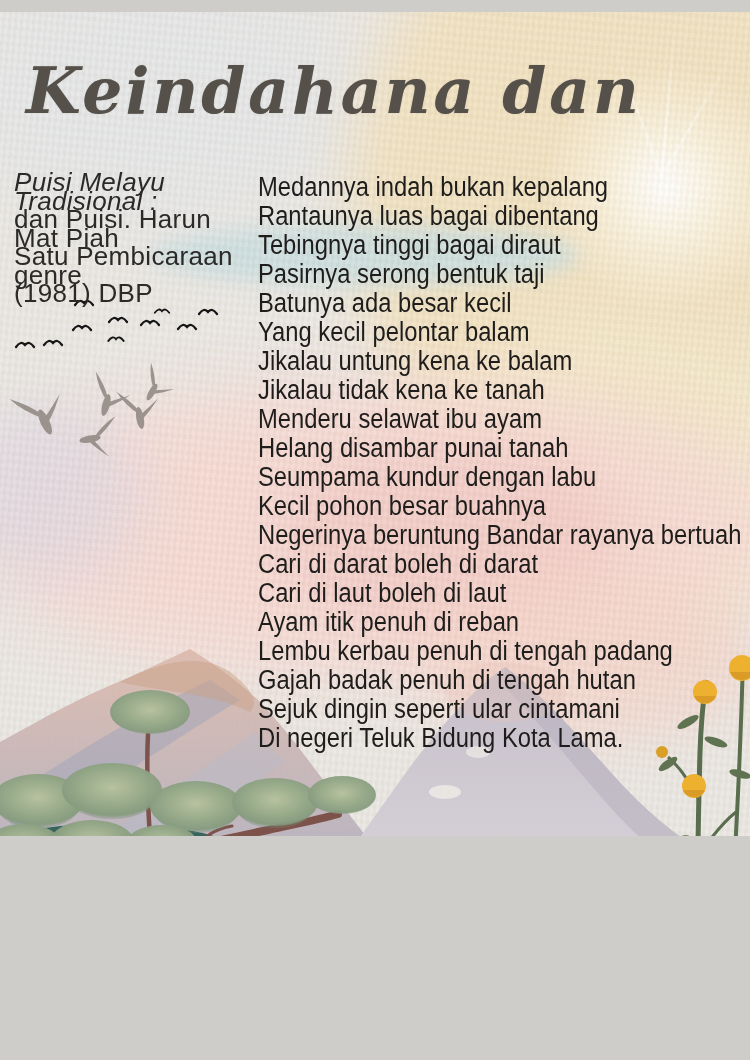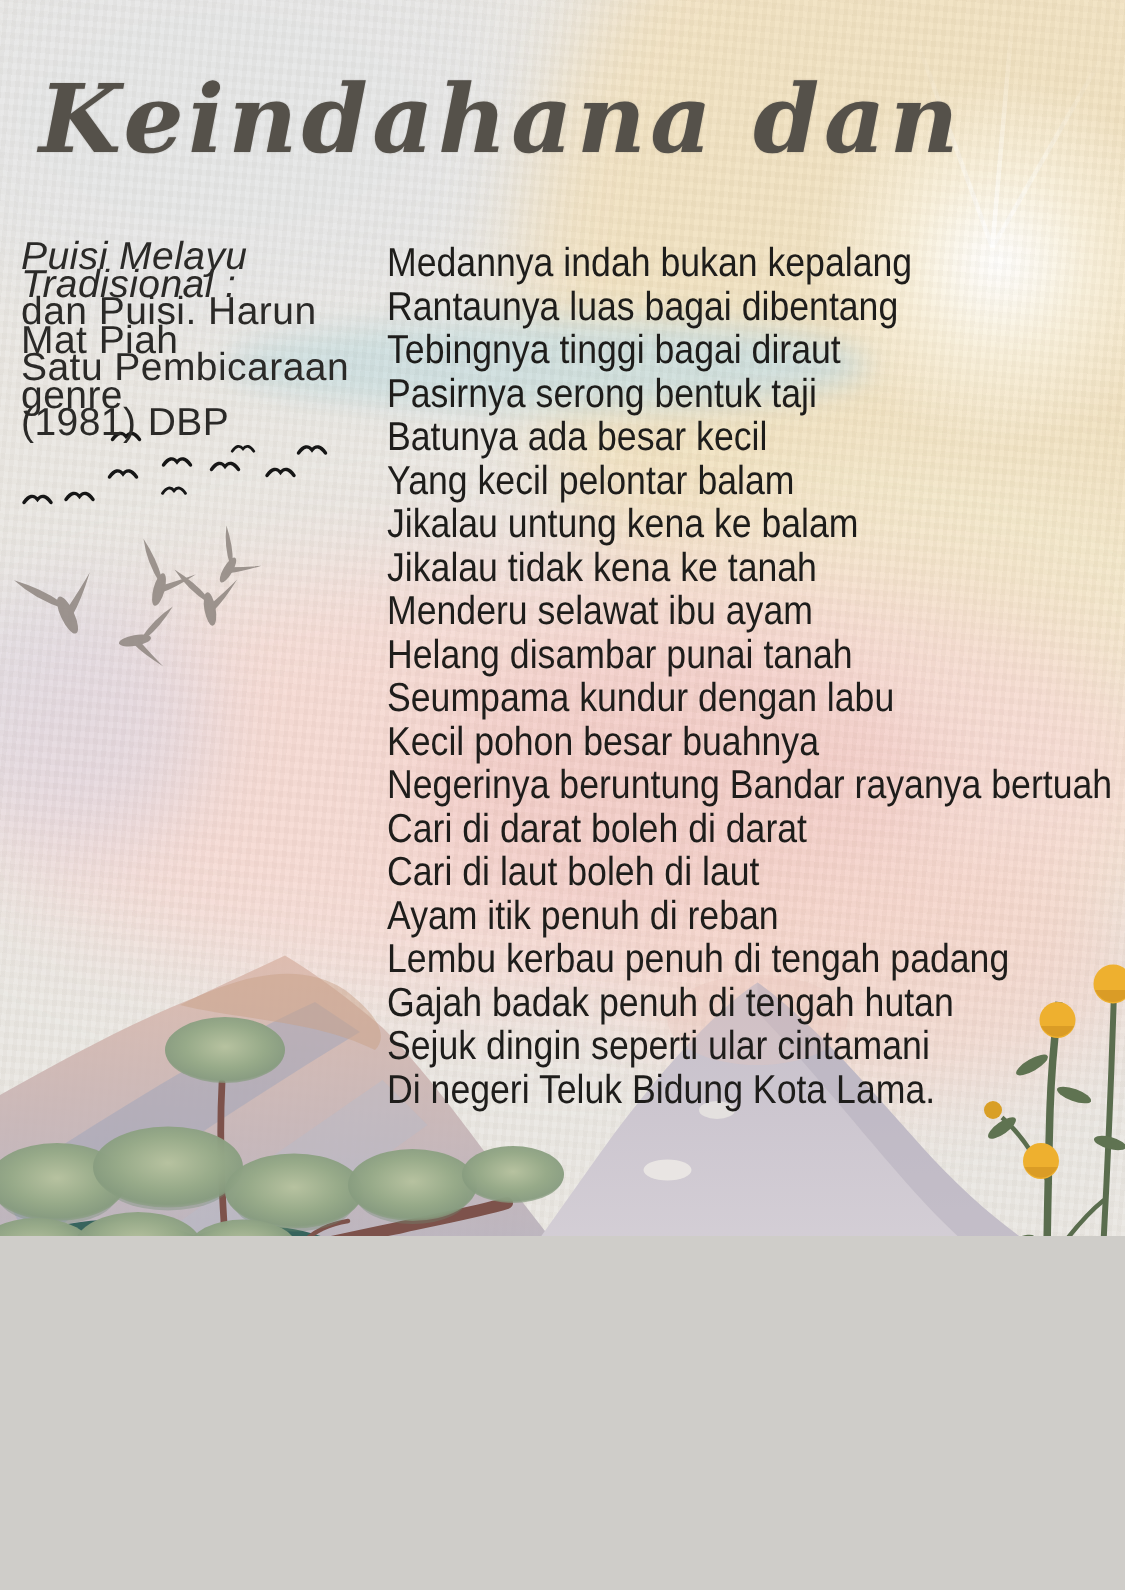--- a/index.html
+++ b/index.html
@@ -1,17 +1,17 @@
 <!DOCTYPE html>
 <html><head>
 <meta charset="utf-8">
 <style>
   html,body{margin:0;padding:0;background:#cfcdc9;}
   .poster{
-    position:relative;width:750px;height:824px;margin:0 auto;overflow:hidden;
+    position:relative;width:750px;height:824px;margin:12px auto;overflow:hidden;
     background:#e9e6e1;
     font-family:"Liberation Sans",sans-serif;
   }
   .texture{
     position:absolute;inset:0;pointer-events:none;
     background-image:repeating-linear-gradient(95deg,rgba(255,255,255,.07) 0 3px,rgba(175,170,160,.06) 3px 6px),
                      repeating-linear-gradient(5deg,rgba(255,255,255,.05) 0 4px,rgba(170,165,155,.04) 4px 8px);
   }
   .wash{position:absolute;border-radius:50%;filter:blur(28px);}
   .wash-cream-top{right:-120px;top:-120px;width:520px;height:620px;background:#f1e0bd;opacity:.95;}

